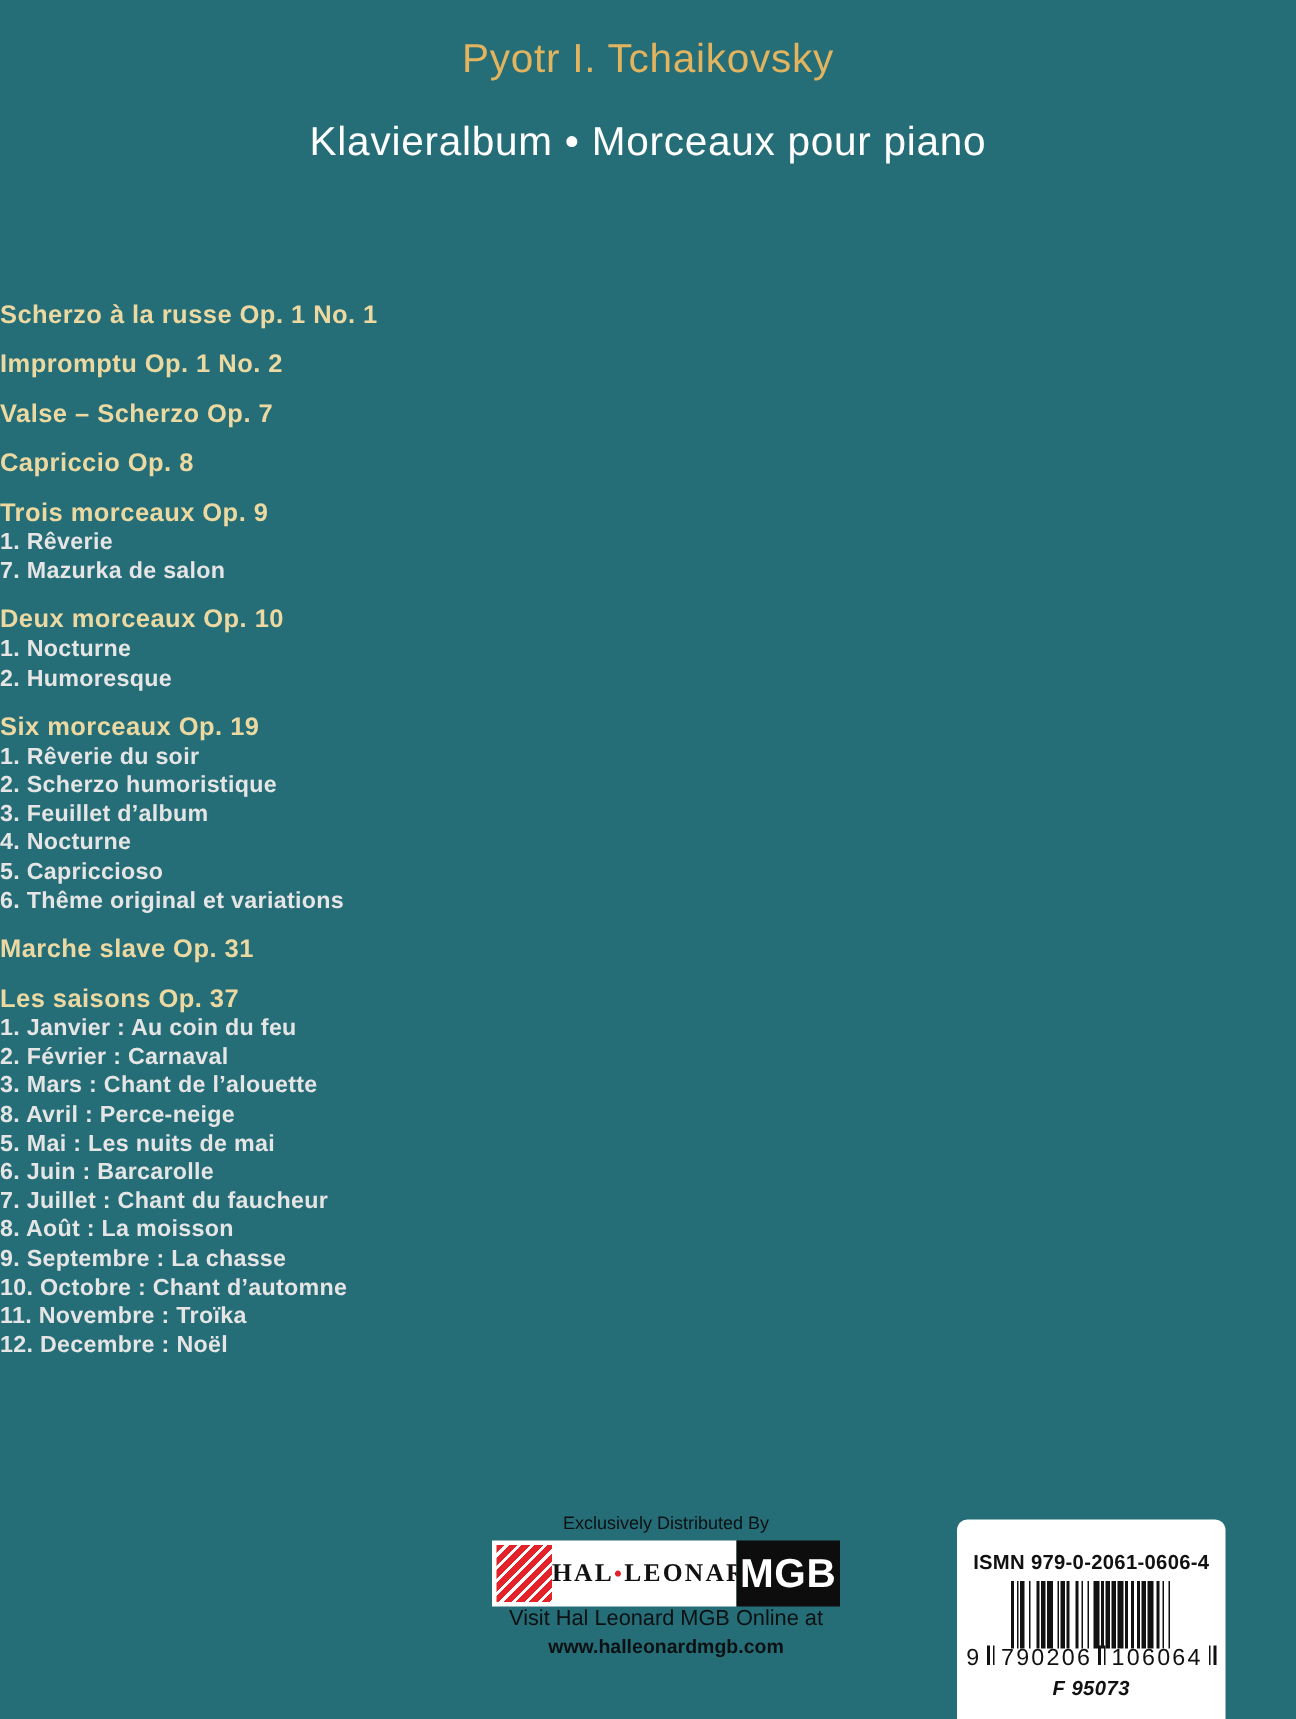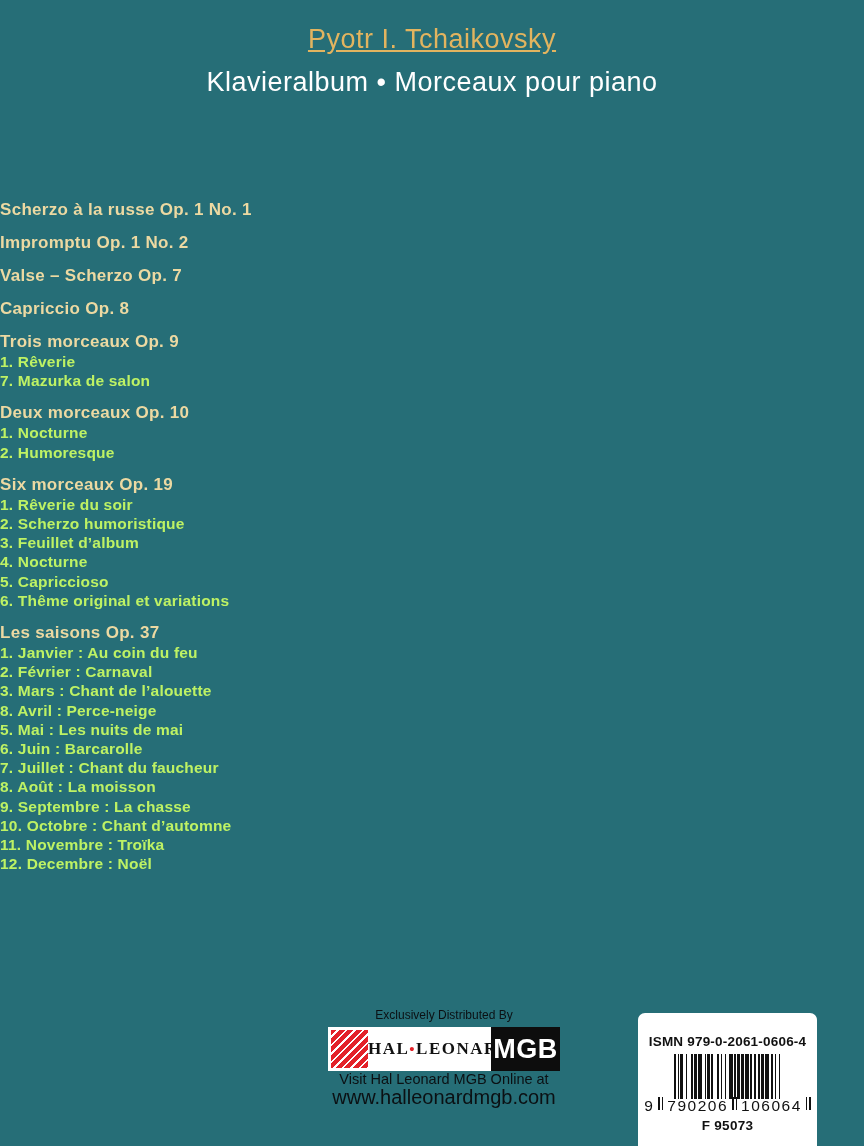--- a/index.html
+++ b/index.html
@@ -11,22 +11,21 @@
     overflow: hidden;
     font-family: "Liberation Sans", sans-serif;
   }
 
   
   .header { position: absolute; top: 24px; left: 0; width: 100%; text-align: center; }
   .composer {
     font-size: 27px;
     color: var(--gold, #e2b45f);
     letter-spacing: 0.5px;
-    margin-bottom: 12px;
-    text-decoration: underline;
+    margin-bottom: 24px;
   }
   .title {
     font-size: 41px;
     color: #ffffff;
     letter-spacing: 1px;
     margin-bottom: 8px;
   }
   .subtitle {
     font-size: 27px;
     color: #ffffff;
@@ -44,21 +43,21 @@
   .tl-heading {
     font-size: 17px;
     font-weight: bold;
     color: var(--paleGold, #ecd9a2);
     line-height: 21px;
     letter-spacing: 0.3px;
   }
   .tl-item {
     font-size: 15.5px;
     font-weight: bold;
-    color: #bef264;
+    color: #e5e5e5;
     line-height: 19.2px;
     letter-spacing: 0.2px;
   }
 
   
   .distributor {
     position: absolute;
     top: 1008px;
     left: 444px;
     transform: translateX(-50%);
@@ -108,21 +107,21 @@
     width: 69px;
     display: flex;
     align-items: center;
     justify-content: center;
     color: #ffffff;
     font-size: 27px;
     font-weight: bold;
     letter-spacing: 0.5px;
   }
   .dist-visit { font-size: 14.5px; margin-top: 0; line-height: 17px; }
-  .dist-site { font-size: 20px; font-weight: normal; line-height: 19px; text-align: center; }
+  .dist-site { font-size: 13px; font-weight: bold; line-height: 19px; text-align: center; }
 
   
   .barcode-box {
     position: absolute;
     left: 638px;
     top: 1013px;
     width: 179px;
     height: 140px;
     background: #ffffff;
     border-radius: 7px;
@@ -150,21 +149,21 @@
     align-items: center;
     justify-content: center;
     gap: 4px;
     font-size: 15.5px;
     letter-spacing: 1.5px;
     margin-top: -2px;
     height: 18px;
   }
   .bc-tickpair { display: inline-flex; gap: 2px; align-self: flex-start; }
   .bc-tick { width: 1.5px; height: 13px; background: #111111; }
-  .bc-catalog { font-size: 13.5px; font-weight: bold; margin-top: 3px; letter-spacing: 0.3px; }
+  .bc-catalog { font-size: 13.5px; font-weight: bold; margin-top: 3px; letter-spacing: 0.3px; font-style: italic; }
 </style>
 </head>
 <body>
 
 <div class="cover" style="--bg: #266e77; --gold: #e2b45f; --paleGold: #ecd9a2; --red: #e32229; --ink: #0b1013;">
 
   <div class="header">
     <div class="composer">Pyotr I. Tchaikovsky</div>
     <div class="subtitle">Klavieralbum • Morceaux pour piano</div>
   </div>
@@ -193,20 +192,23 @@
         <div class="tl-item">2. Humoresque</div>
       </div>
       <div class="tl-section">
         <div class="tl-heading">Six morceaux Op. 19</div>
         <div class="tl-item">1. Rêverie du soir</div>
         <div class="tl-item">2. Scherzo humoristique</div>
         <div class="tl-item">3. Feuillet d’album</div>
         <div class="tl-item">4. Nocturne</div>
         <div class="tl-item">5. Capriccioso</div>
         <div class="tl-item">6. Thême original et variations</div>
+      </div>
+      <div class="tl-section">
+        <div class="tl-heading">Marche slave Op. 31</div>
       </div>
       <div class="tl-section">
         <div class="tl-heading">Les saisons Op. 37</div>
         <div class="tl-item">1. Janvier : Au coin du feu</div>
         <div class="tl-item">2. Février : Carnaval</div>
         <div class="tl-item">3. Mars : Chant de l’alouette</div>
         <div class="tl-item">8. Avril : Perce-neige</div>
         <div class="tl-item">5. Mai : Les nuits de mai</div>
         <div class="tl-item">6. Juin : Barcarolle</div>
         <div class="tl-item">7. Juillet : Chant du faucheur</div>

